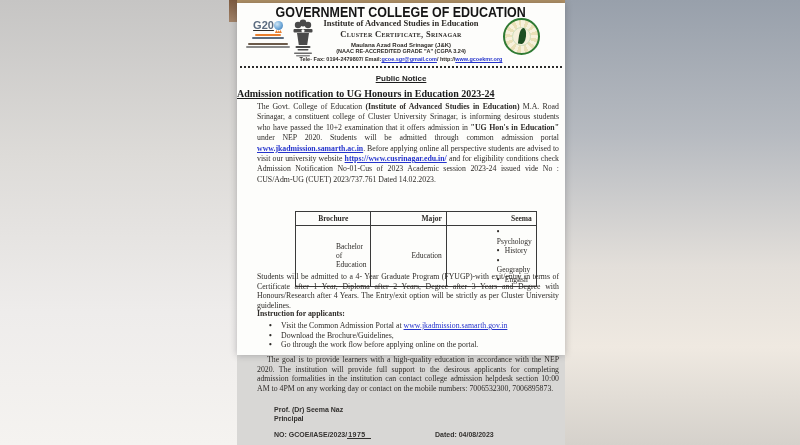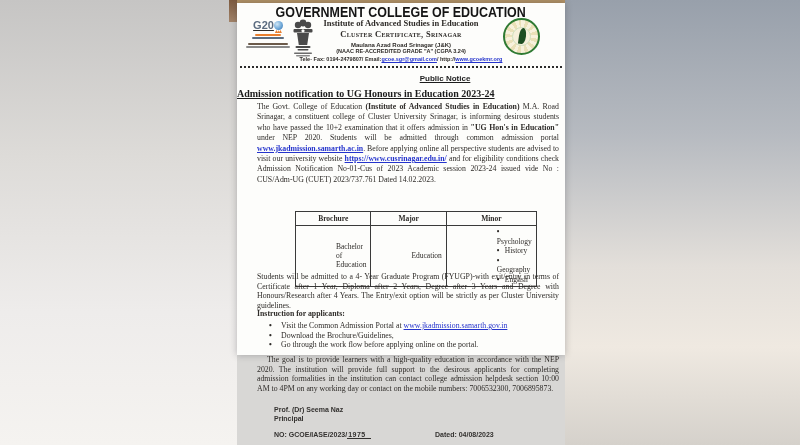--- a/index.html
+++ b/index.html
@@ -46,36 +46,36 @@
   .college-logo{top:15px;left:266px;width:37px;height:37px;border-radius:50%;
     border:2px solid #2f7a33;box-sizing:border-box;position:absolute;
     background:repeating-conic-gradient(#f8f1dc 0deg 14deg,#eae0b8 14deg 28deg);}
   .college-logo::before{content:"";position:absolute;left:7px;top:7px;right:7px;bottom:7px;
     border-radius:50%;background:#f6efda;border:1px solid #cfe0c0;}
   .college-logo::after{content:"";position:absolute;left:14px;top:8px;width:7px;height:16px;
     background:#1d4d21;border-radius:60% 60% 60% 0;transform:rotate(8deg);}
 
   
   .public-notice{top:71px;width:100%;text-align:center;font-family:"Liberation Sans",sans-serif;
-    font-size:8px;font-weight:700;text-decoration:underline;color:#1c1c1c;padding-left:44px;}
+    font-size:8px;font-weight:700;text-decoration:underline;color:#1c1c1c;}
   .subject{top:85px;width:100%;text-align:left;font-size:10px;font-weight:700;
     text-decoration:underline;color:#1c1c1c;}
 
   
   .para{font-size:7.8px;text-align:justify;color:#2e2b28;}
   .para1{top:99px;left:20px;right:6px;line-height:10.4px;}
   .para2{top:269px;left:20px;right:6px;line-height:9.6px;}
   .para3{top:352px;left:20px;right:6px;line-height:9.6px;text-indent:10px;}
   .para b{font-weight:700;}
 
   
   .prog-table{top:208px;left:58px;width:208px;border-collapse:collapse;position:absolute;
     font-size:7.5px;color:#2e2b28;}
   .prog-table td,.prog-table th{border:1px solid #3a3a3a;padding:1px 4px;}
-  .prog-table th{font-weight:700;text-align:center;height:11px;}
+  .prog-table th{font-weight:700;text-align:right;height:11px;}
   .prog-table th.c{text-align:center;}
   .col1{width:83px;}.col2{width:47px;}.col3{width:78px;}
   .prog-table td{vertical-align:middle;height:41px;padding-left:40px;}
   .minor-list{margin:0;padding:0 0 0 10px;list-style:none;}
   .minor-list .mi{line-height:9.6px;}
   .bdot{display:inline-block;width:8px;font-weight:700;}
 
   
   .instr-head{top:306px;left:20px;font-size:7.8px;font-weight:700;}
   .bullets{top:318px;left:32px;right:10px;font-size:7.8px;}
@@ -151,21 +151,21 @@
 
     <div class="abs para para1">
       <span>The Govt. College of Education </span><b>(Institute of Advanced Studies in Education)</b><span> M.A. Road Srinagar, a constituent college of Cluster University Srinagar, is informing desirous  students who have passed the 10+2 examination that it offers admission in </span><b>"UG Hon's in Education"</b><span> under NEP 2020.  Students will be admitted through common admission portal </span><b><span class="blue">www.jkadmission.samarth.ac.in</span></b><span>. Before applying online all perspective students are advised to visit our university website </span><b><span class="blue">https://www.cusrinagar.edu.in/</span></b><span> and for eligibility conditions check Admission Notification No-01-Cus of 2023 Academic session 2023-24 issued vide No : CUS/Adm-UG (CUET) 2023/737.761 Dated 14.02.2023.</span>
     </div>
 
     <table class="prog-table">
       <tbody>
           <tr>
         <th class="col1 c">Brochure</th>
         <th class="col2">Major</th>
-        <th class="col3">Minor</th>
+        <th class="col3">Seema</th>
       </tr>
       <tr>
         <td>Bachelor of Education</td>
         <td>Education</td>
         <td>
           <div class="minor-list">
             <div class="mi"><span class="bdot">•</span><span>Psychology</span></div>
             <div class="mi"><span class="bdot">•</span><span>History</span></div>
             <div class="mi"><span class="bdot">•</span><span>Geography</span></div>
             <div class="mi"><span class="bdot">•</span><span>English</span></div>

